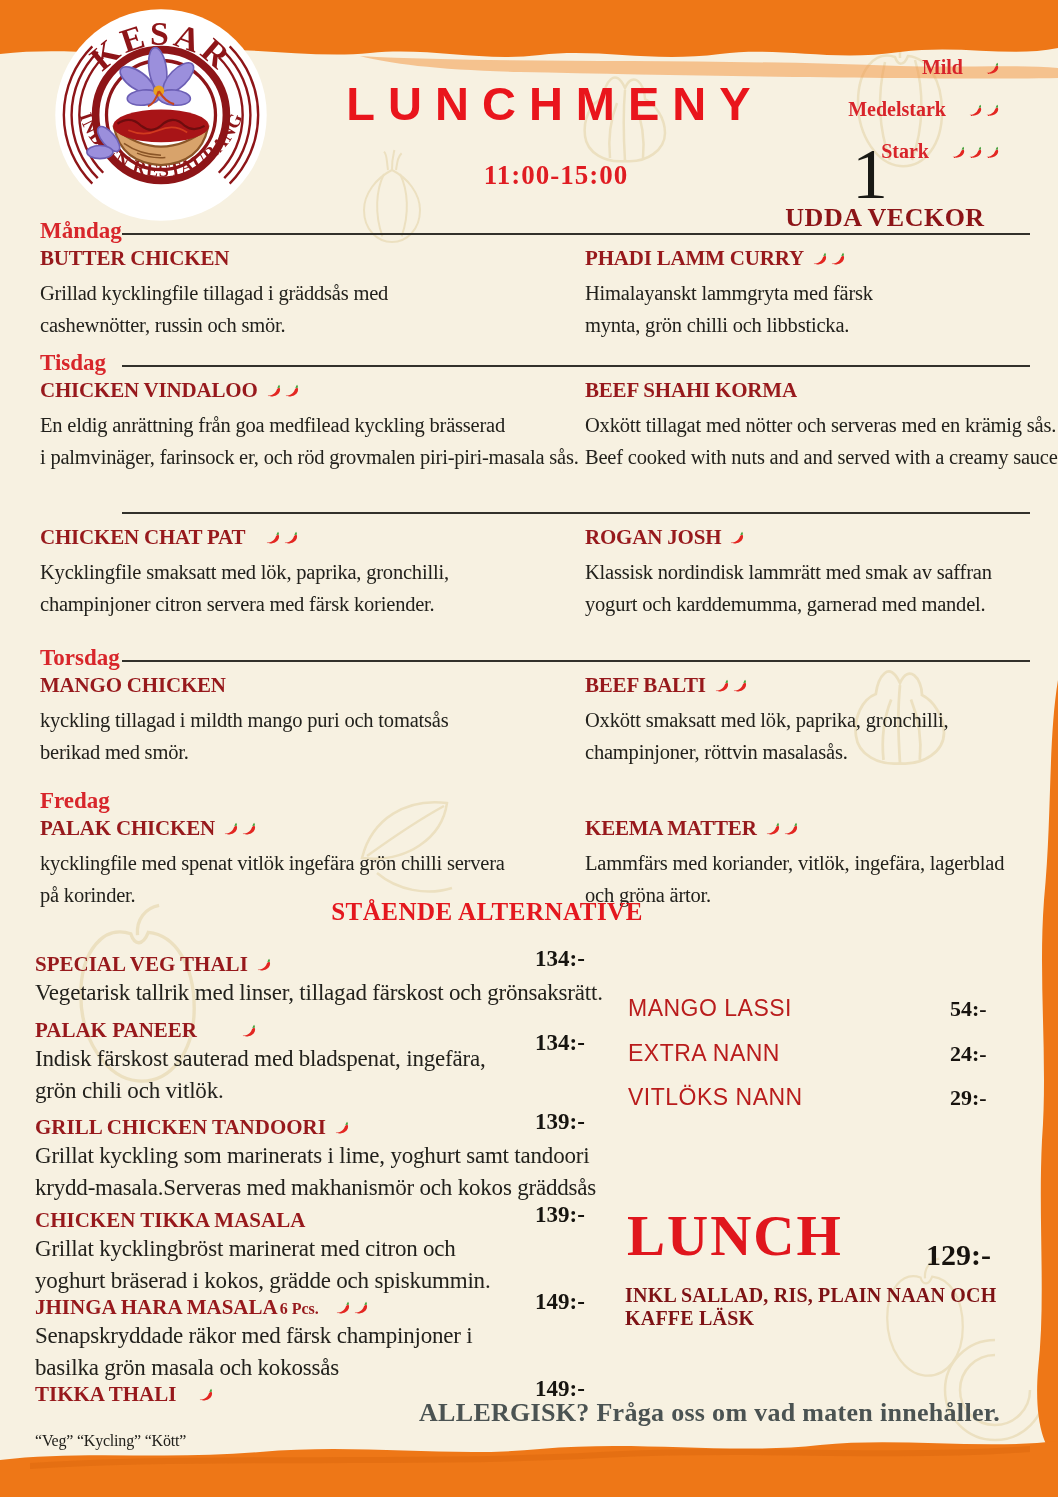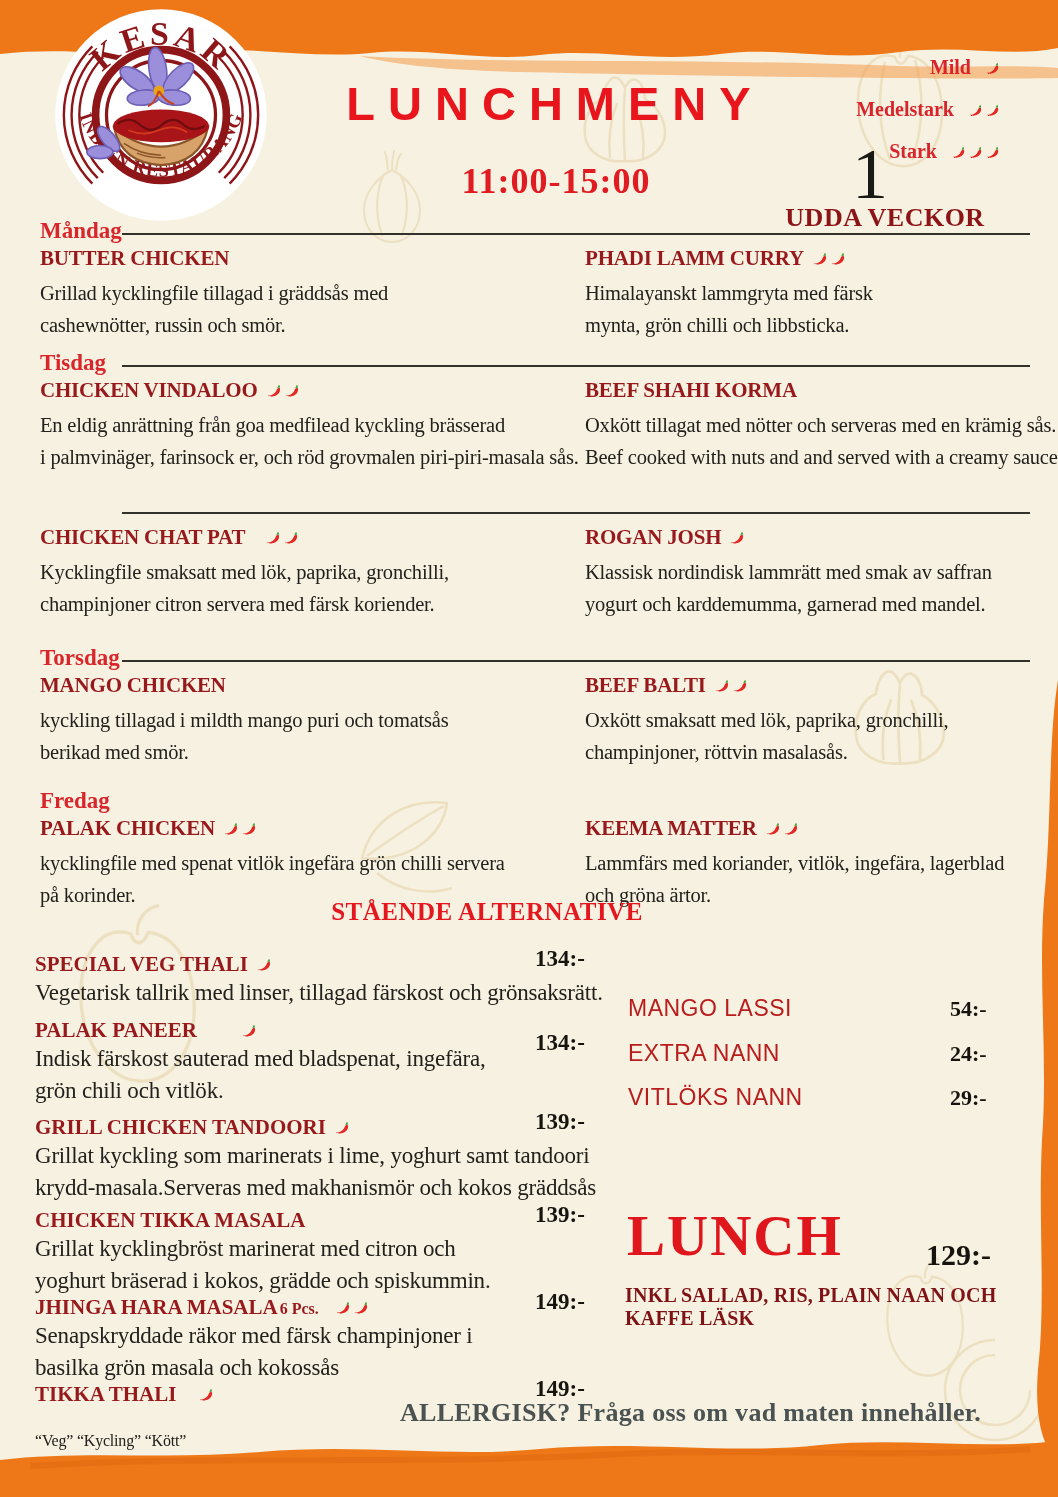--- a/index.html
+++ b/index.html
@@ -5,22 +5,22 @@
   *{margin:0;padding:0;box-sizing:border-box}
   html,body{background:#9a9a9a}
   #page{position:relative;width:1058px;height:1497px;background:#f7f1e1;overflow:hidden;
         font-family:"Liberation Serif",serif;color:#22211c}
 
   
   .title{position:absolute;left:300px;top:76px;width:510px;text-align:center;
          font-family:"Liberation Sans",sans-serif;font-weight:bold;font-size:47px;
          letter-spacing:13px;color:#e9151c;white-space:nowrap}
   .hours{position:absolute;left:306px;top:160px;width:500px;text-align:center;
-         font-weight:bold;font-size:36px;color:#e01c22;letter-spacing:1px}
-  .legend-row{position:absolute;right:58px;display:flex;align-items:center;gap:6px;
+         font-weight:bold;font-size:27px;color:#e01c22;letter-spacing:1px}
+  .legend-row{position:absolute;right:58px;display:flex;align-items:center;gap:14px;
               font-size:20px;font-weight:bold;color:#d8242a}
   .week-number{position:absolute;left:800px;top:138px;width:140px;text-align:center;
                font-size:72px;color:#191915;line-height:1}
   .week-label{position:absolute;left:780px;top:203px;width:210px;text-align:center;
               font-weight:bold;font-size:26px;color:#8c1417;letter-spacing:.5px}
 
   
   .day{position:absolute;left:40px;right:28px;height:130px}
   .day-label{font-weight:bold;font-size:23px;color:#d8262b}
   .day-rule{position:absolute;top:15px;left:82px;right:0;border-top:2px solid #32312b}
@@ -50,21 +50,21 @@
              color:#b91c1c;letter-spacing:.5px}
   .side-price{position:absolute;left:322px;top:1px;font-weight:bold;font-size:22px;color:#17130e}
 
   
   .lunch-title{position:absolute;left:627px;top:1203px;font-weight:bold;font-size:57px;
                color:#e0161d;letter-spacing:2px}
   .lunch-price{position:absolute;left:926px;top:1238px;font-weight:bold;font-size:30px;color:#17130e}
   .lunch-includes{position:absolute;left:625px;top:1284px;font-weight:bold;font-size:20px;
                   color:#7e1215;letter-spacing:.2px}
 
-  .allergy{position:absolute;left:400px;top:1398px;width:600px;text-align:left;white-space:nowrap;
+  .allergy{position:absolute;left:400px;top:1398px;width:600px;text-align:right;white-space:nowrap;
            font-weight:bold;font-size:26px;color:#4b5352;letter-spacing:.3px}
 
   .brush,.watermarks,.logo{position:absolute;pointer-events:none}
   .watermarks{left:0;top:0}
   .logo{left:52px;top:6px;width:218px;height:218px}
 </style>
 </head>
 <body>
 
 <div id="page">

